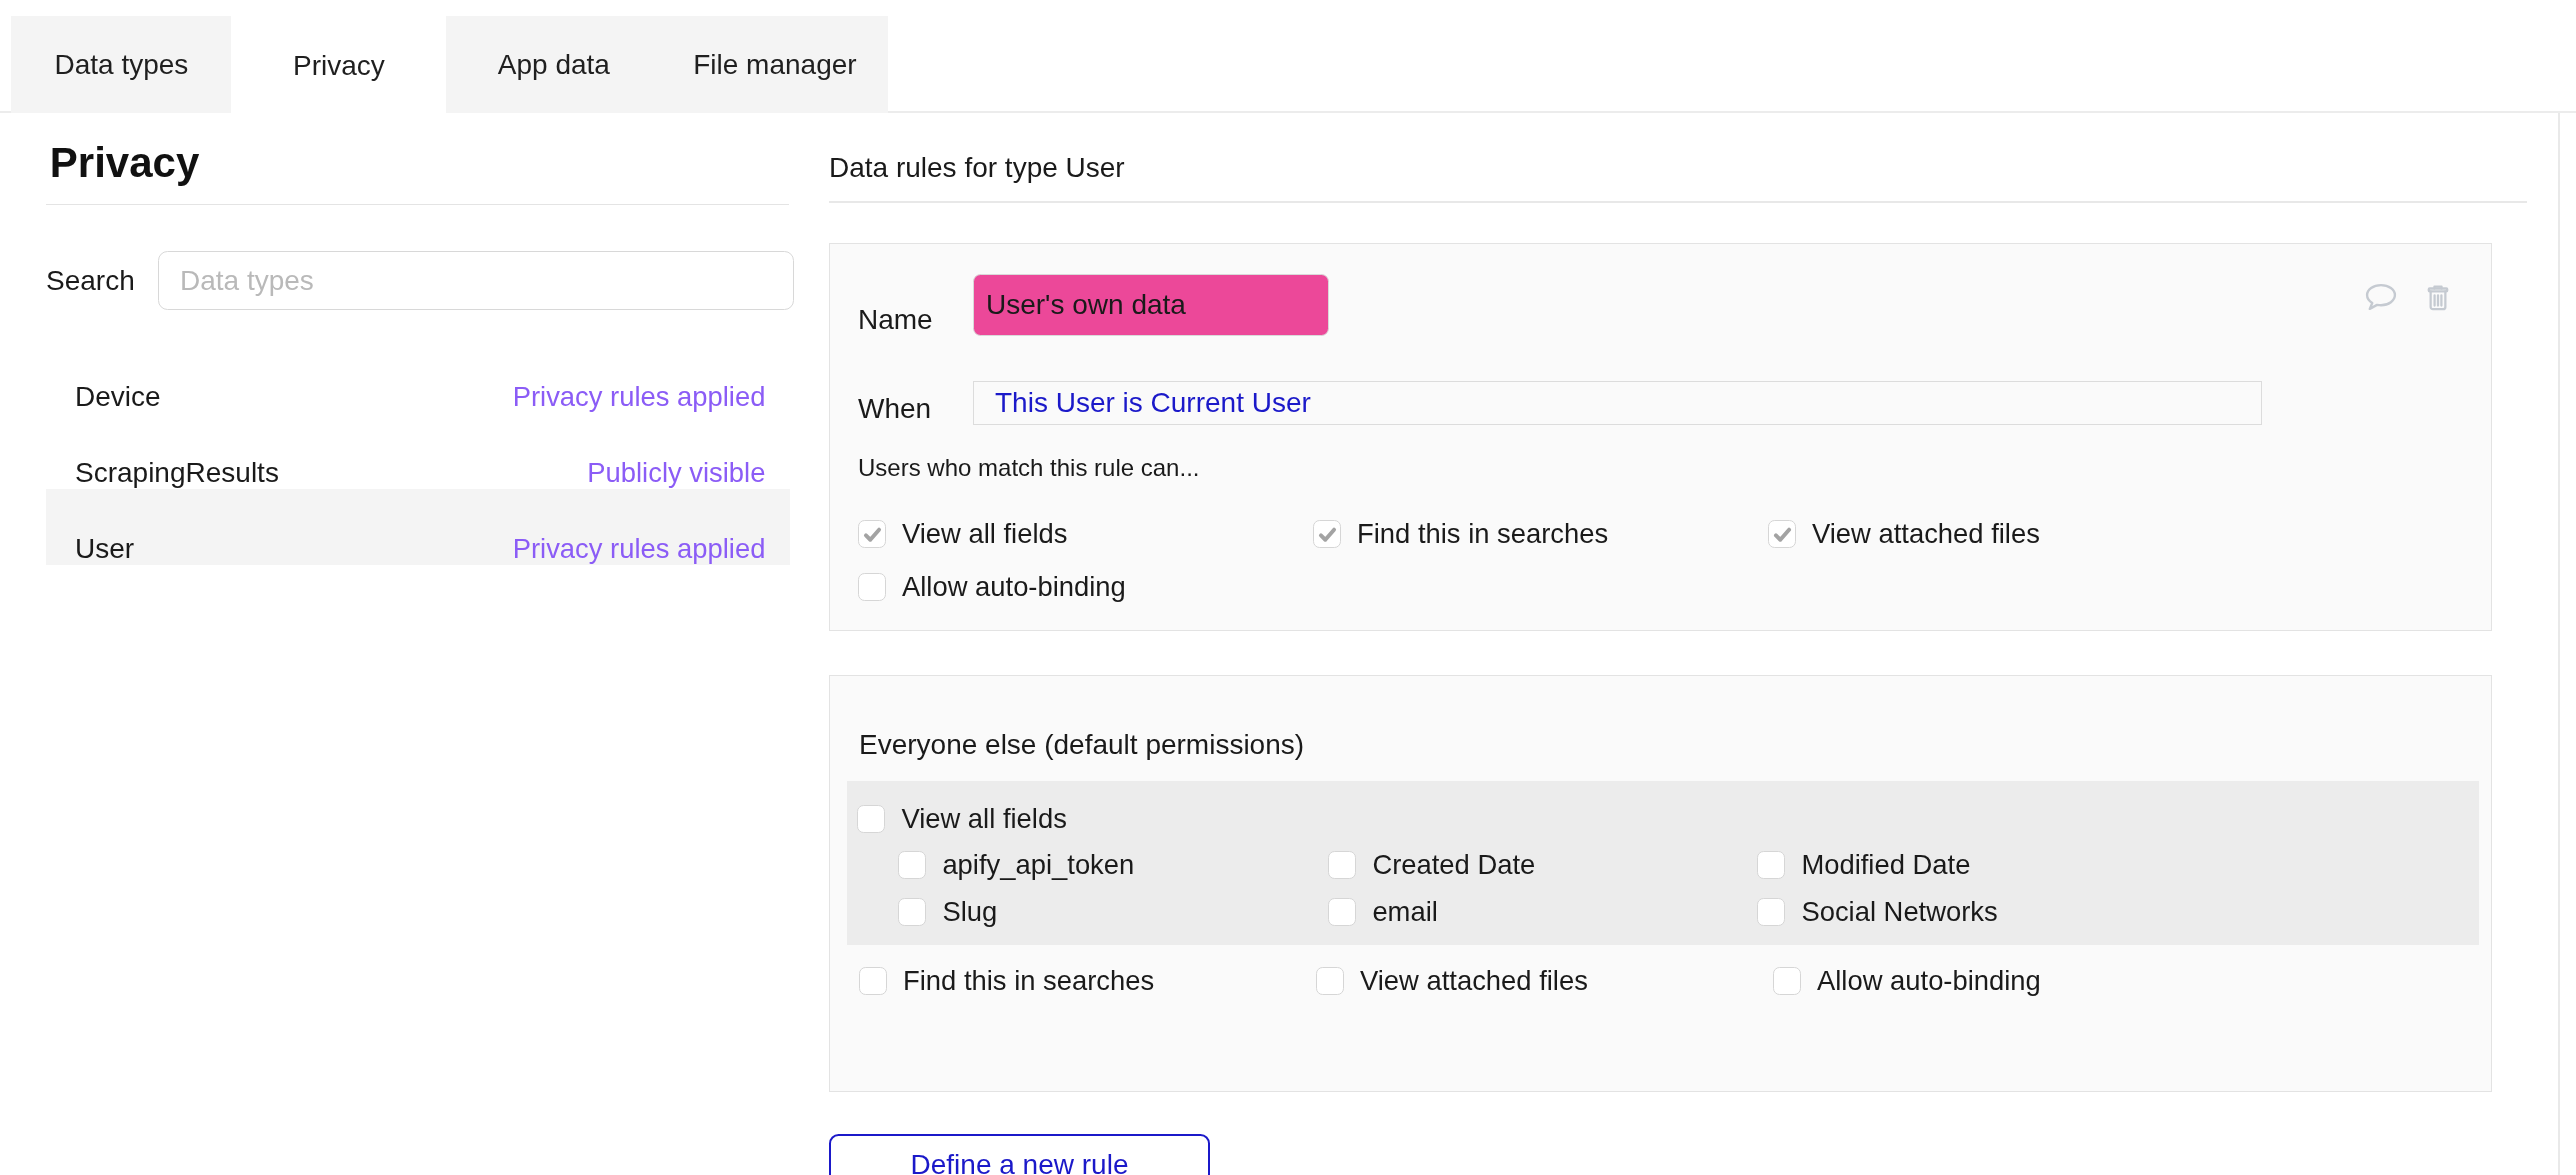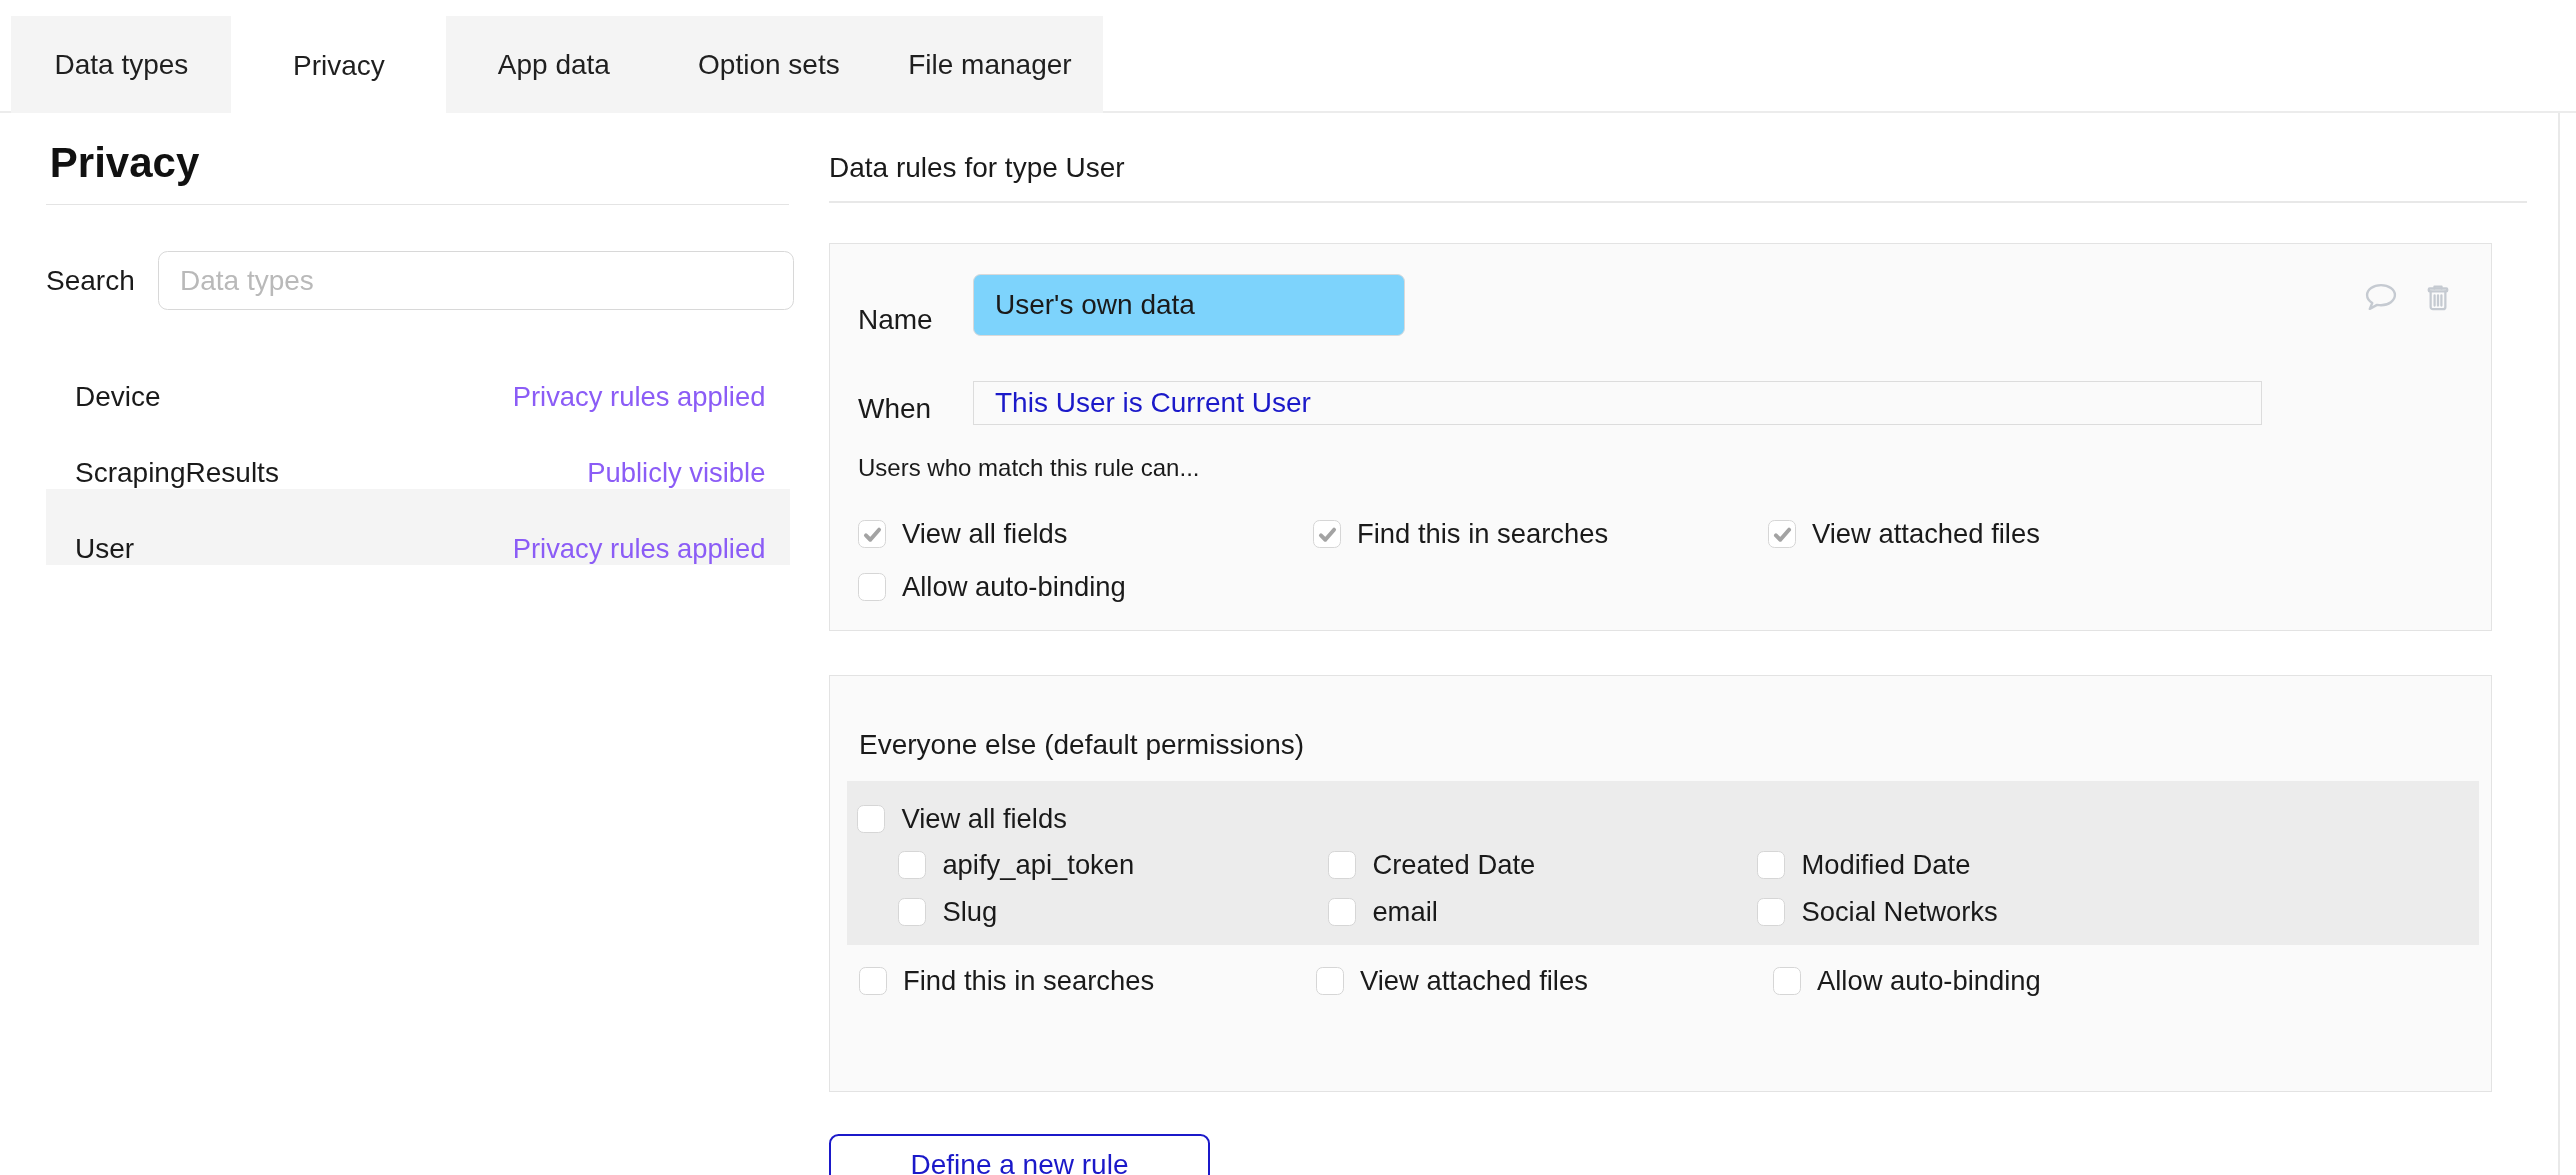--- a/index.html
+++ b/index.html
@@ -57,22 +57,22 @@
   }
   .rule-card { margin-top:40px; height:388px; padding:0 28px; }
   .card-icons { position:absolute; top:34px; right:36px; display:flex; gap:21px; align-items:center; }
   .card-icons svg { display:block; cursor:pointer; }
 
   .field-row { display:flex; align-items:flex-end; }
   .row-name { margin-top:30px; height:62px; }
   .row-when { margin-top:29px; height:60px; }
   .field-label { width:115px; font-size:28px; color:#1a1a1a; }
   .name-input {
-    width:432px; height:62px; background:#7dd3fc; border:1.9px solid #d9d9d9; border-radius:7.6px;
-    font-size:28px; padding:0 21px; color:#1a1a1a; outline:none; font-family:inherit;
+    width:356px; height:62px; background:#ec4899; border:1.9px solid #d9d9d9; border-radius:7.6px;
+    font-size:28px; padding:0 12px; color:#1a1a1a; outline:none; font-family:inherit;
   }
   .when-box {
     width:1289px; height:44px; border:1.9px solid #dcdcdc; display:flex; align-items:center;
     padding:4px 21px; cursor:pointer;
   }
   .when-text { font-size:28px; color:#1b19c9; }
   .intro { margin-top:26.5px; font-size:24px; line-height:34px; color:#1a1a1a; }
 
   
   .cb { display:flex; align-items:center; gap:16px; cursor:pointer; height:28px; }
@@ -113,23 +113,20 @@
   <div class="tabbar">
     <div class="tabs">
       <div class="tab tab-datatypes">
           <span>Data types</span>
         </div>
       <div class="tab tab-privacy active">
           <span>Privacy</span>
         </div>
       <div class="tab tab-appdata">
           <span>App data</span>
-        </div>
-      <div class="tab tab-optionsets">
-          <span>Option sets</span>
         </div>
       <div class="tab tab-filemanager">
           <span>File manager</span>
         </div>
     </div>
   </div>
 
   <aside class="sidebar">
     <h1>Privacy</h1>
     <div class="divider"></div>

